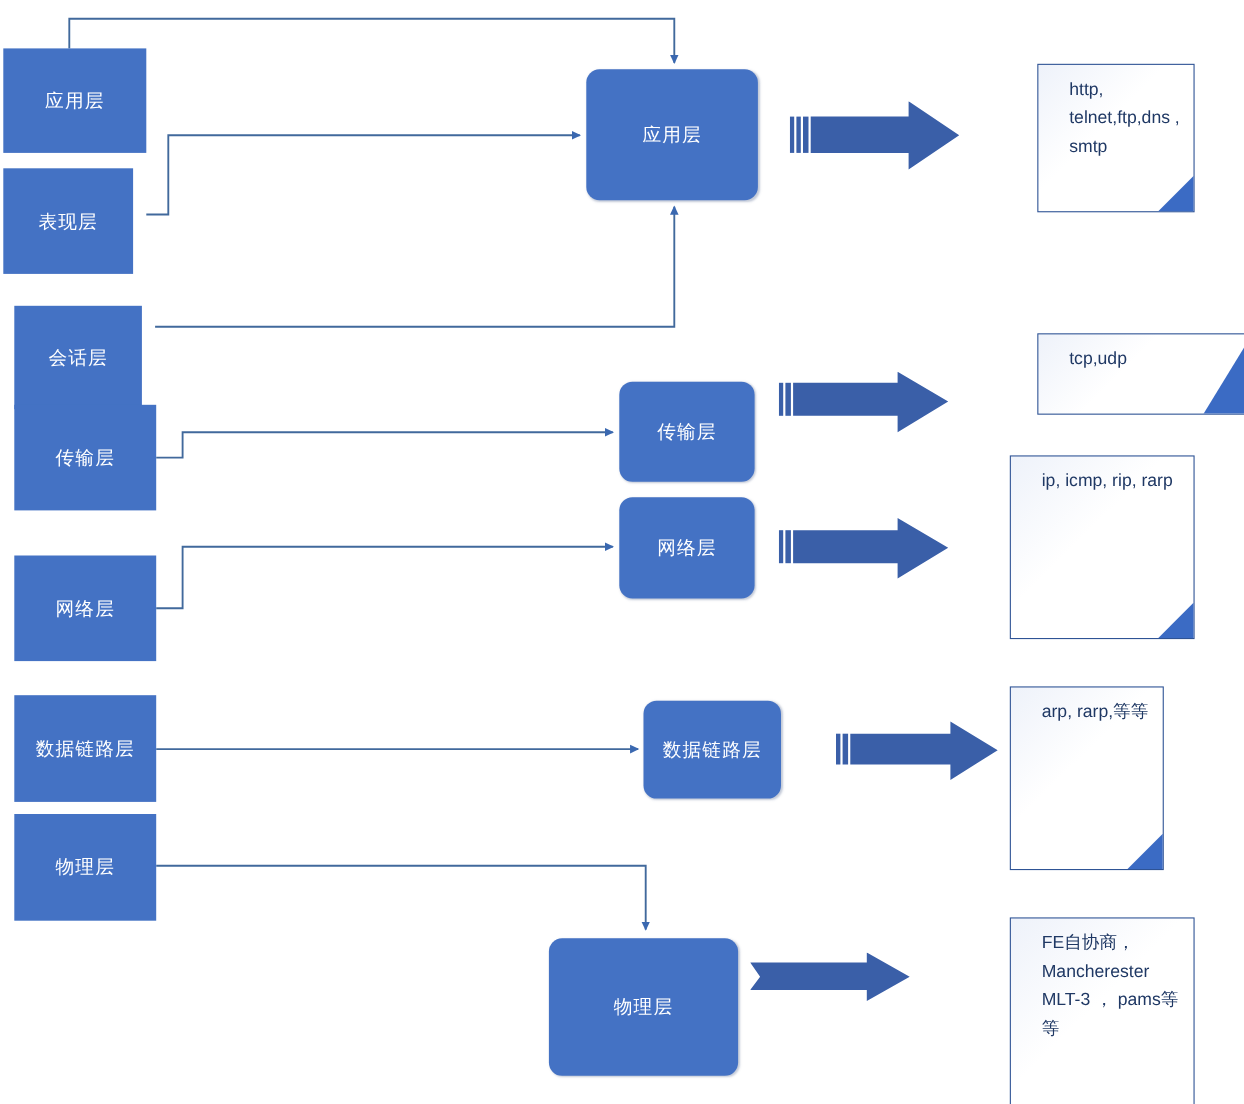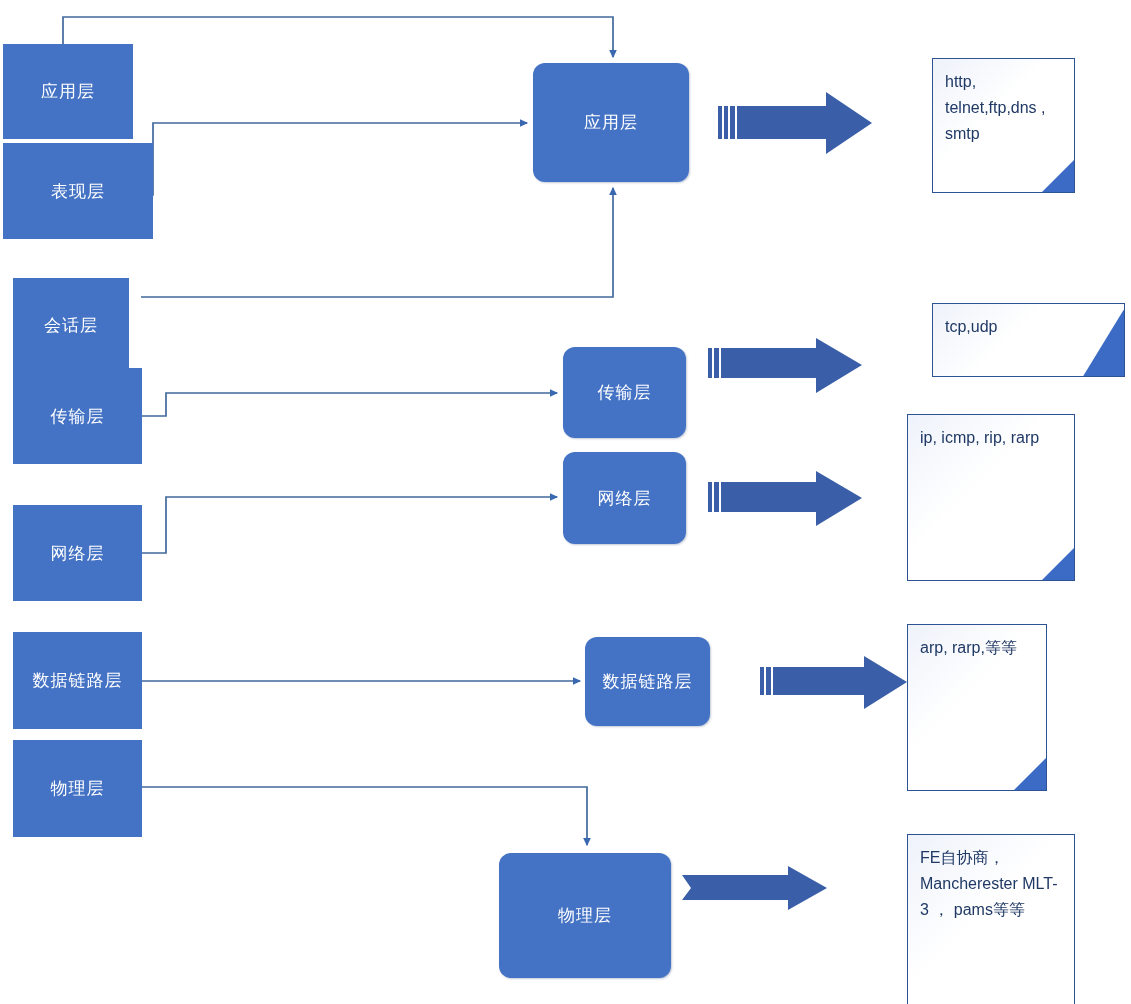--- a/index.html
+++ b/index.html
@@ -16,21 +16,21 @@
   .tcp-box{position:absolute;background:#4472C4;color:#ffffff;border-radius:12px;
            display:flex;align-items:center;justify-content:center;
            font-size:17px;letter-spacing:1px;box-sizing:border-box;
            box-shadow:1px 1px 2px rgba(80,100,140,.35);}
 
   
   .note{position:absolute;box-sizing:border-box;
         border:1.5px solid #2E5395;
         background:linear-gradient(135deg,#eef2fa 0%,#ffffff 42%,#ffffff 100%);
         color:#1F3864;font-size:16px;line-height:26px;
-        padding:10px 12px 8px 12px;overflow:hidden;}
+        padding:10px 12px 8px 28px;overflow:hidden;margin-left:11px;}
   .note .fold{position:absolute;right:-1px;bottom:-1px;width:0;height:0;}
   .note.sm .fold{border-left:34px solid transparent;border-bottom:34px solid #3B6BC4;}
 
   
   .note.wide .bigfold{position:absolute;right:-2px;bottom:-2px;width:0;height:0;
         border-left:44px solid transparent;border-bottom:72px solid #3B6BC4;}
 
   
   svg.conn{position:absolute;left:0;top:0;width:1131px;height:1004px;overflow:visible;}
 
@@ -75,21 +75,21 @@
 
     <g>
       <path d="M142,787 L587,787 L587,845" fill="none" stroke="#41699C" stroke-width="1.7" marker-end="url(#ah)"></path>
     </g>
   </svg>
 
   <div class="osi-box" style="left:3px;  top:44px;  width:130px; height:95px;">
     <span>应用层</span>
   </div>
 
-  <div class="osi-box" style="left:3px;  top:143px; width:150px; height:96px;">
+  <div class="osi-box" style="left:3px;  top:153px; width:118px; height:96px;">
     <span>表现层</span>
   </div>
 
   <div class="osi-box" style="left:13px; top:253px; width:116px; height:94px;margin-top:25px;">
     <span>会话层</span>
   </div>
 
   <div class="osi-box" style="left:13px; top:368px; width:129px; height:96px;">
     <span>传输层</span>
   </div>

